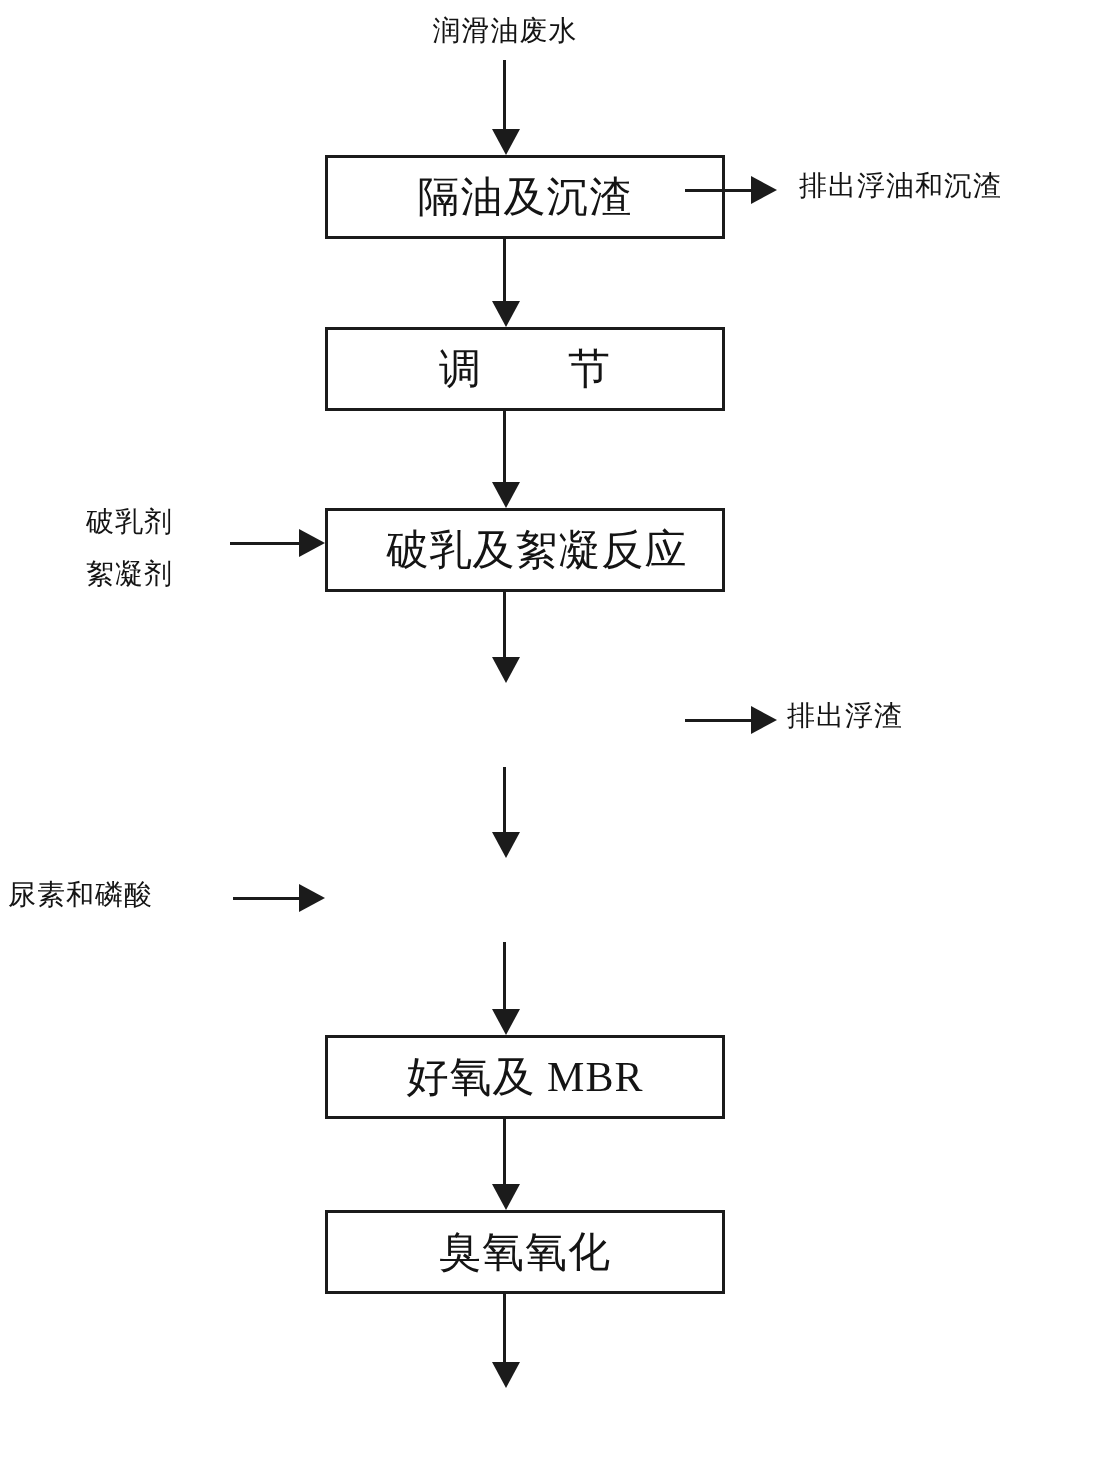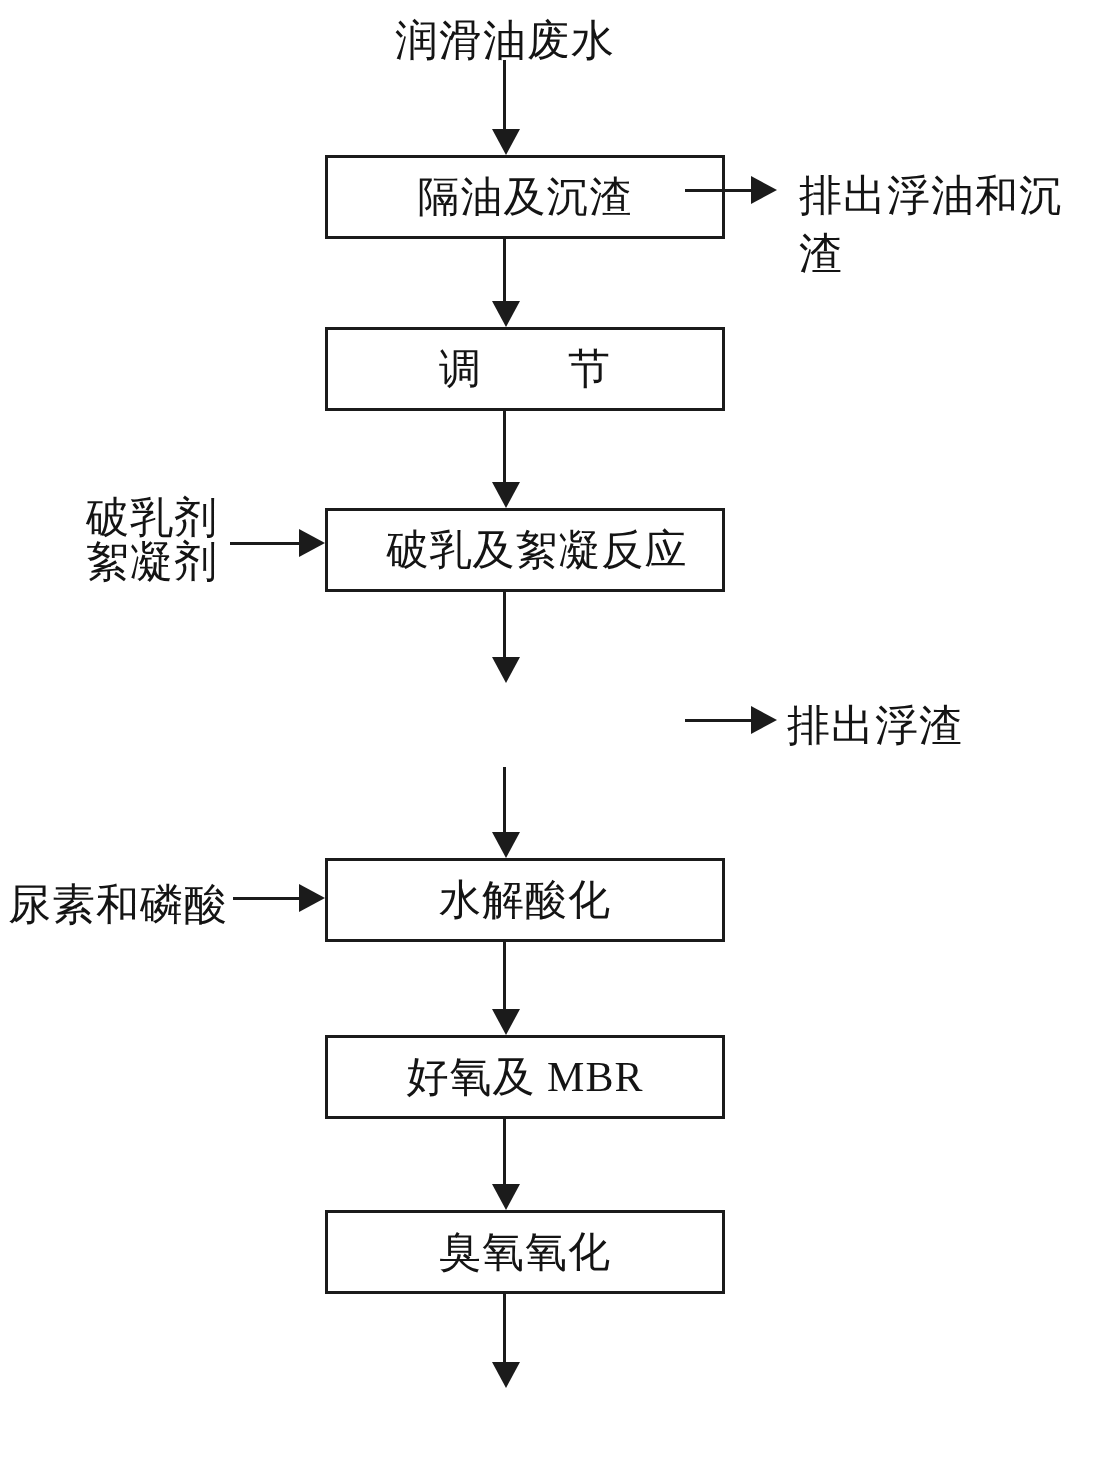--- a/index.html
+++ b/index.html
@@ -8,23 +8,23 @@
   .stage {
     position:relative; width:1104px; height:1460px; background:var(--bg);
     overflow:hidden; color:var(--text);
   }
   .box {
     position:absolute; left:325px; width:400px; height:84px;
     border:3px solid var(--line); background:var(--bg);
     display:flex; align-items:center; justify-content:center;
     font-size:42px; letter-spacing:1px; text-align:center;
   }
-  .txt { position:absolute; font-size:43px; white-space:pre-line; letter-spacing:1px;font-family:Liberation Serif, serif; }
+  .txt { position:absolute; font-size:28px; white-space:pre-line; letter-spacing:1px;font-family:Liberation Serif, serif; }
   .center-col { left:325px; width:360px; text-align:center; }
-  .two-line { line-height:44px; }
+  .two-line { line-height:52px; }
   
   .varrow { position:absolute; width:26px; }
   .varrow::before {
     content:""; position:absolute; left:10px; top:0; bottom:22px;
     width:3px; background:var(--line);
   }
   .varrow::after {
     content:""; position:absolute; left:-1px; bottom:0; width:0; height:0;
     border-left:14px solid transparent; border-right:14px solid transparent;
     border-top:26px solid var(--line);
@@ -77,23 +77,20 @@
 
 
   <div class="harrow" style="left:685px; top:707px; width:92px;"></div>
   <div class="txt" style="left:787px; top:697px;">排出浮渣</div>
 
   <div class="varrow" style="left:493px; top:767px; height:91px;"></div>
 
   <div class="txt" style="left:8px; top:876px;">尿素和磷酸</div>
   <div class="harrow" style="left:233px; top:885px; width:92px;"></div>
 
-  <div class="box" style="top:858px;">
-    <span>水解酸化</span>
-  </div>
 
   <div class="varrow" style="left:493px; top:942px; height:93px;"></div>
 
   <div class="box" style="top:1035px;">
     <span>好氧及 MBR</span>
   </div>
 
   <div class="varrow" style="left:493px; top:1119px; height:91px;"></div>
 
   <div class="box" style="top:1210px;">

